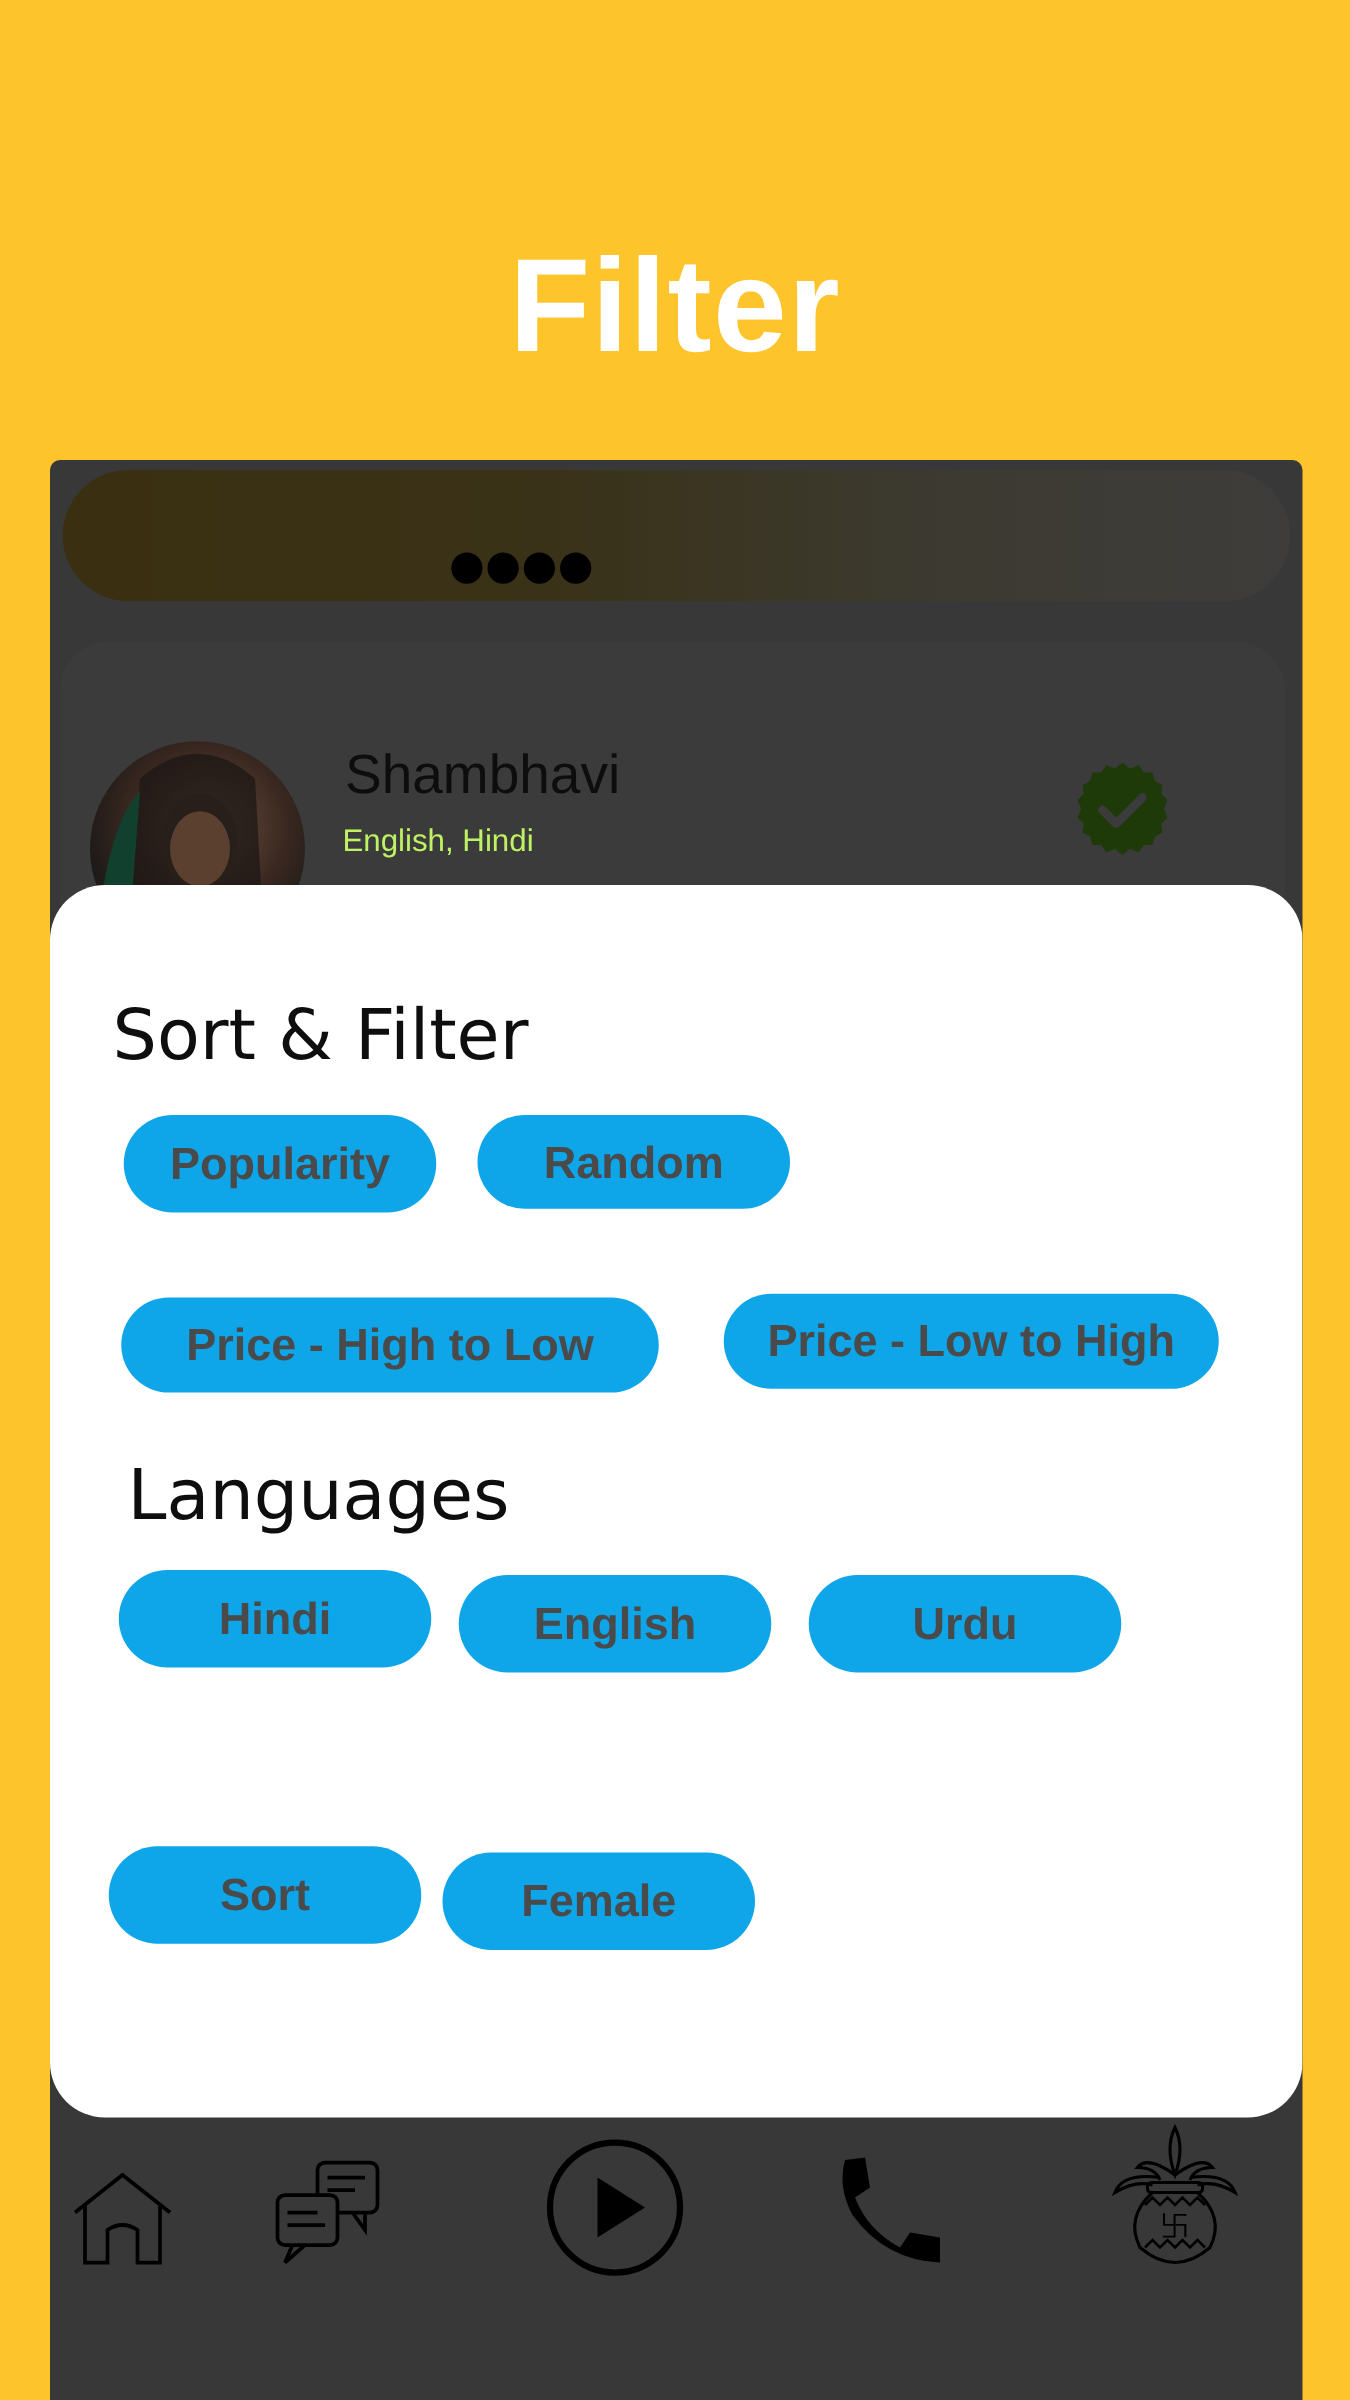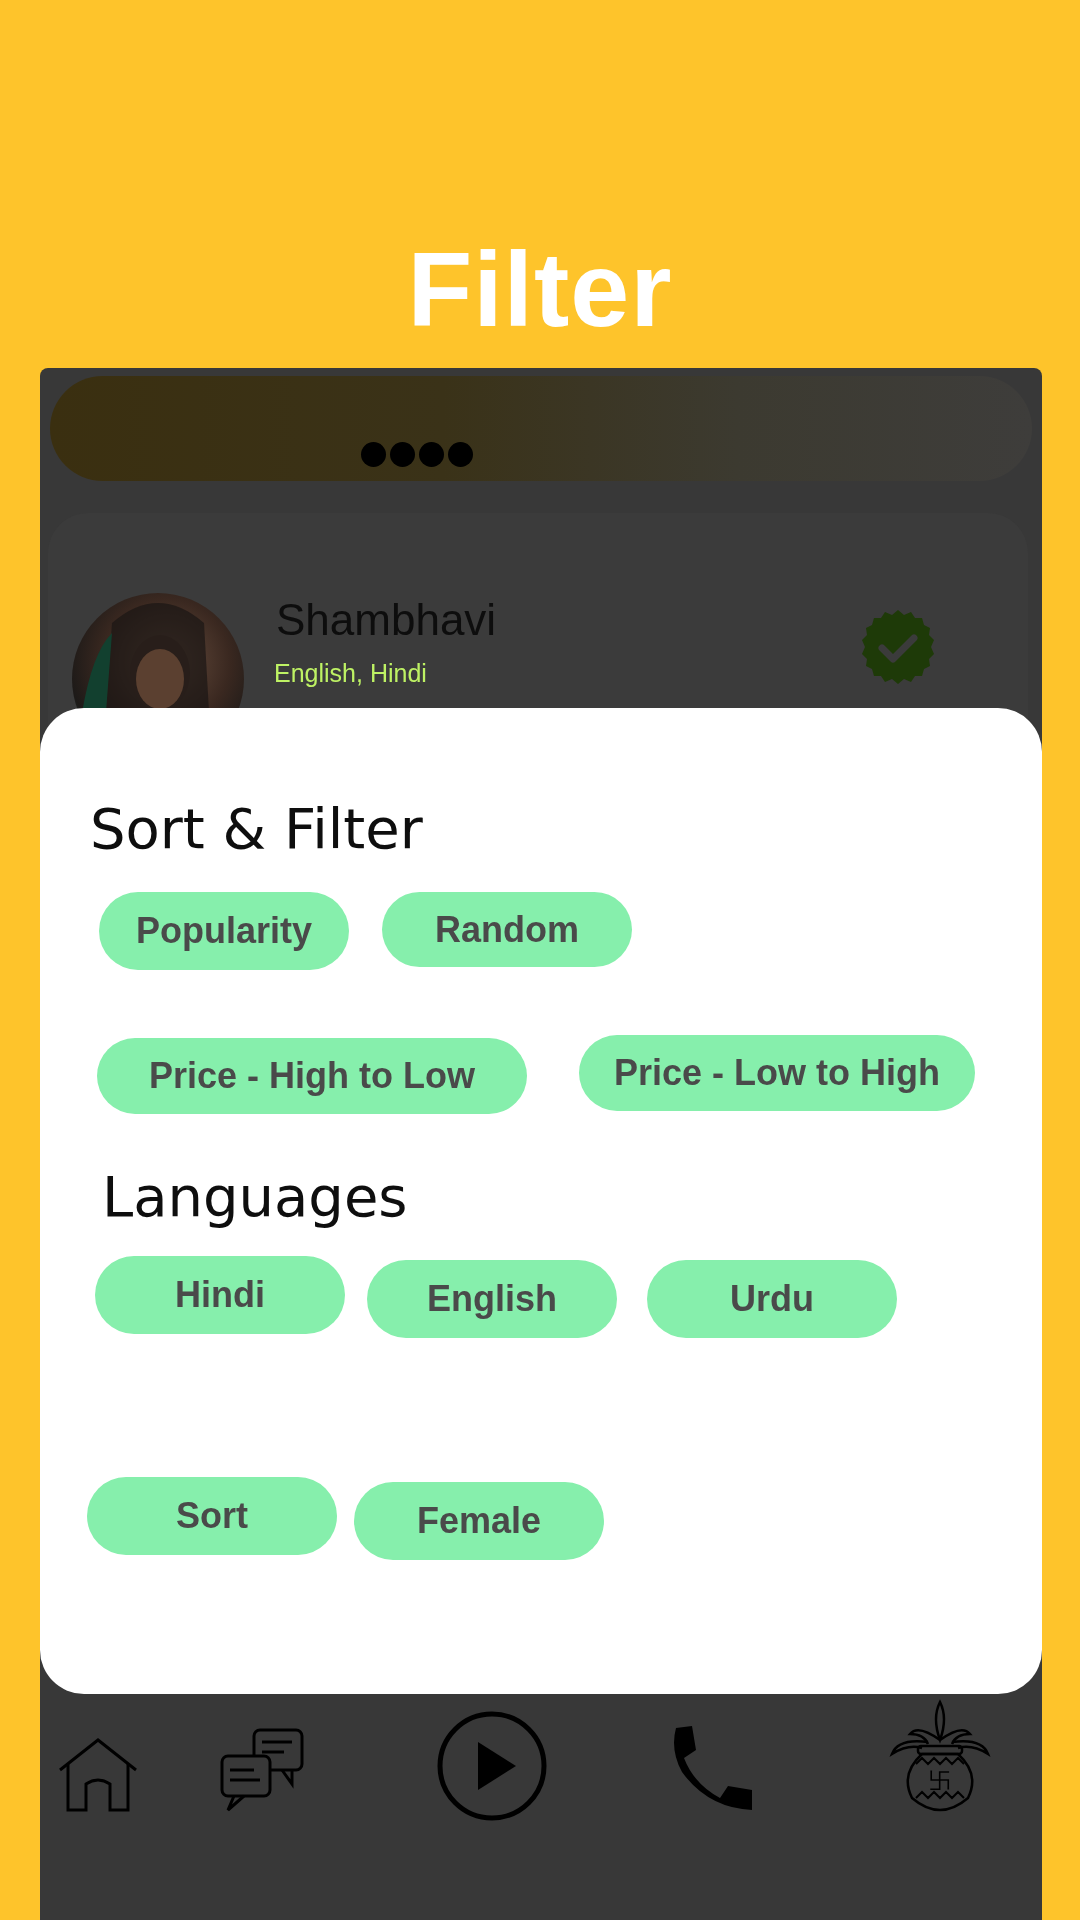--- a/index.html
+++ b/index.html
@@ -1,38 +1,38 @@
 <!DOCTYPE html>
 <html><head>
 <meta charset="utf-8">
 <style>
   * { box-sizing: border-box; margin: 0; padding: 0; }
   html, body { width: 1080px; height: 1920px; overflow: hidden; }
   body { background: #fec42b; font-family: "DejaVu Sans", sans-serif; position: relative; }
   .page-title { position: absolute; top: 185px; left: 0; width: 1080px; text-align: center;
-    color: #fff; font-family: "Liberation Sans", sans-serif; font-weight: bold; font-size: 106px; letter-spacing: 1px; margin-top: 44px; }
+    color: #fff; font-family: "Liberation Sans", sans-serif; font-weight: bold; font-size: 106px; letter-spacing: 1px; }
 
   .phone { position: absolute; left: 40px; top: 368px; width: 1002px; height: 1914px;
     background: #383838; border-radius: 8px; overflow: hidden; }
   .topbar { position: absolute; left: 10px; top: 8px; width: 982px; height: 105px; border-radius: 54px;
     background: linear-gradient(90deg, #3a2f10 0%, #3a3218 40%, #3c3a30 70%, #3e3d3b 100%); }
   .dots { position: absolute; left: 311px; top: 66px; display: flex; gap: 4px; }
   .dots span { width: 25px; height: 25px; border-radius: 50%; background: #000; display: block; }
 
   .card { position: absolute; left: 8px; top: 145px; width: 980px; height: 400px; border-radius: 40px; background: #3b3b3b; }
   .avatar { position: absolute; left: 24px; top: 80px; width: 172px; height: 172px; border-radius: 50%;
     background: radial-gradient(circle at 55% 40%, #6a5040 0%, #3a2820 45%, #1d1a18 70%, #15483a 90%); overflow: hidden; }
   .name { position: absolute; left: 228px; top: 82px; font-size: 44px; color: #0d0d0d; font-family: "Liberation Sans", sans-serif; }
   .langs { position: absolute; left: 226px; top: 146px; font-size: 25px; color: #bef264; font-family: "Liberation Sans", sans-serif; }
   .followers { position: absolute; left: 226px; top: 198px; font-size: 25px; color: #1c1c1c; font-family: "Liberation Sans", sans-serif; }
   .verified { position: absolute; left: 810px; top: 95px; width: 80px; height: 80px; }
 
   .sheet { position: absolute; left: 0; top: 340px; width: 1002px; height: 986px; background: #fff; border-radius: 44px; }
   .section-title { position: absolute; font-size: 56px; color: #0e0e0e; font-family: "DejaVu Sans", sans-serif; font-weight: normal; }
-  .chip { position: absolute; height: 78px; border-radius: 39px; background: #86efac; color: #4a4a4a;
+  .chip { position: absolute; height: 78px; border-radius: 39px; background: #0ea5e9; color: #4a4a4a;
     font-family: "Liberation Sans", sans-serif; font-weight: bold; font-size: 36px;
     display: flex; align-items: center; justify-content: center; cursor: pointer; }
 
   .nav { position: absolute; left: 0; top: 1330px; width: 1002px; height: 175px; }
   .nav-icon { position: absolute; }
 </style>
 </head>
 <body>
 
 <div class="page-title">Filter</div>

